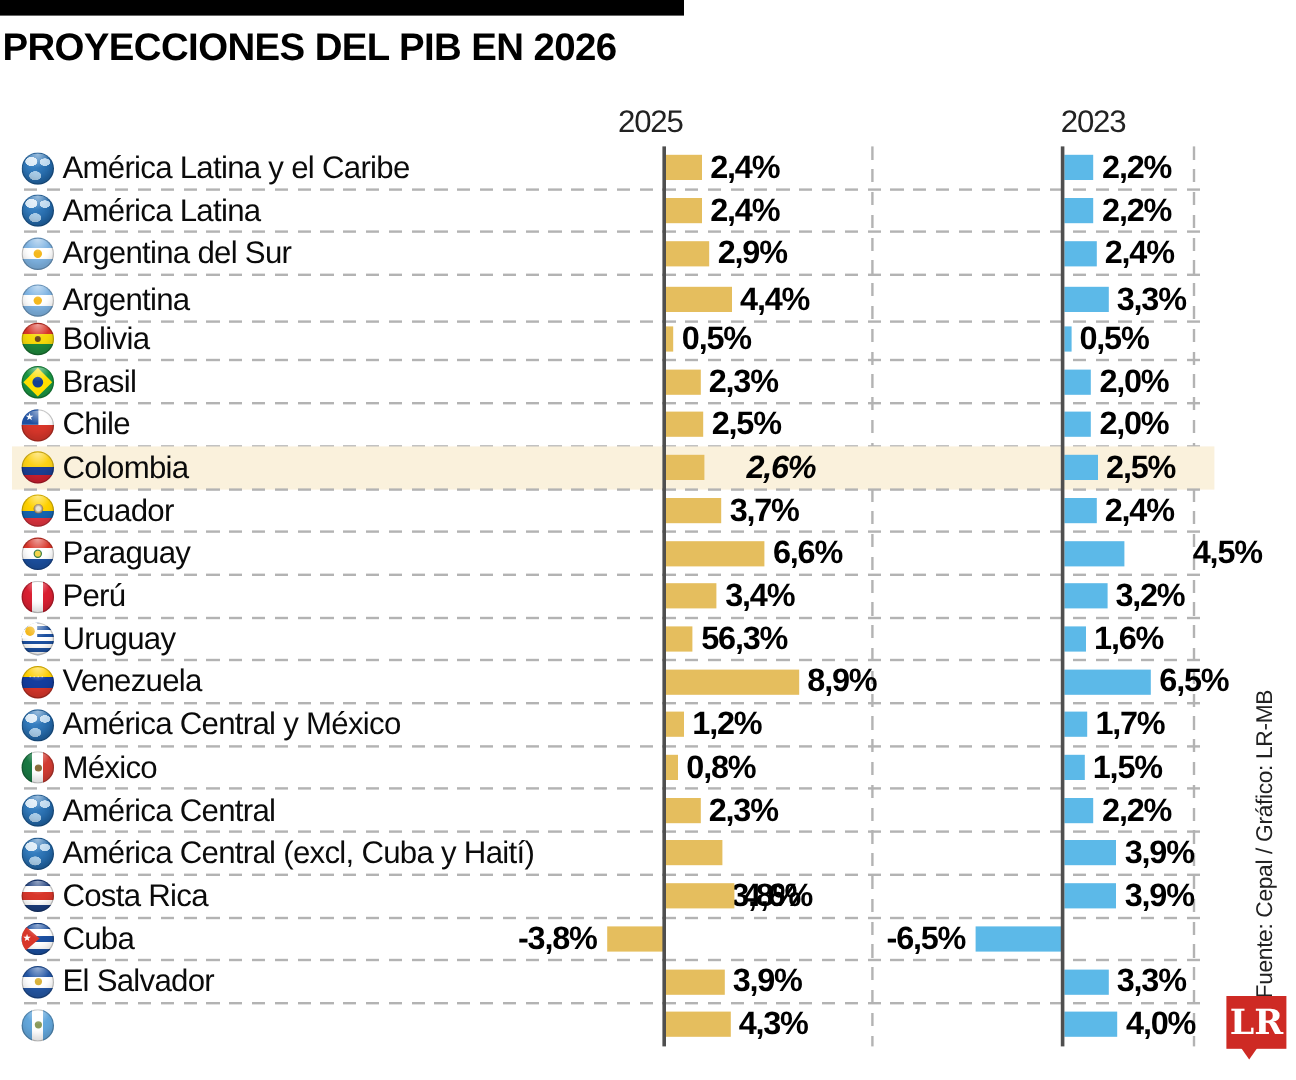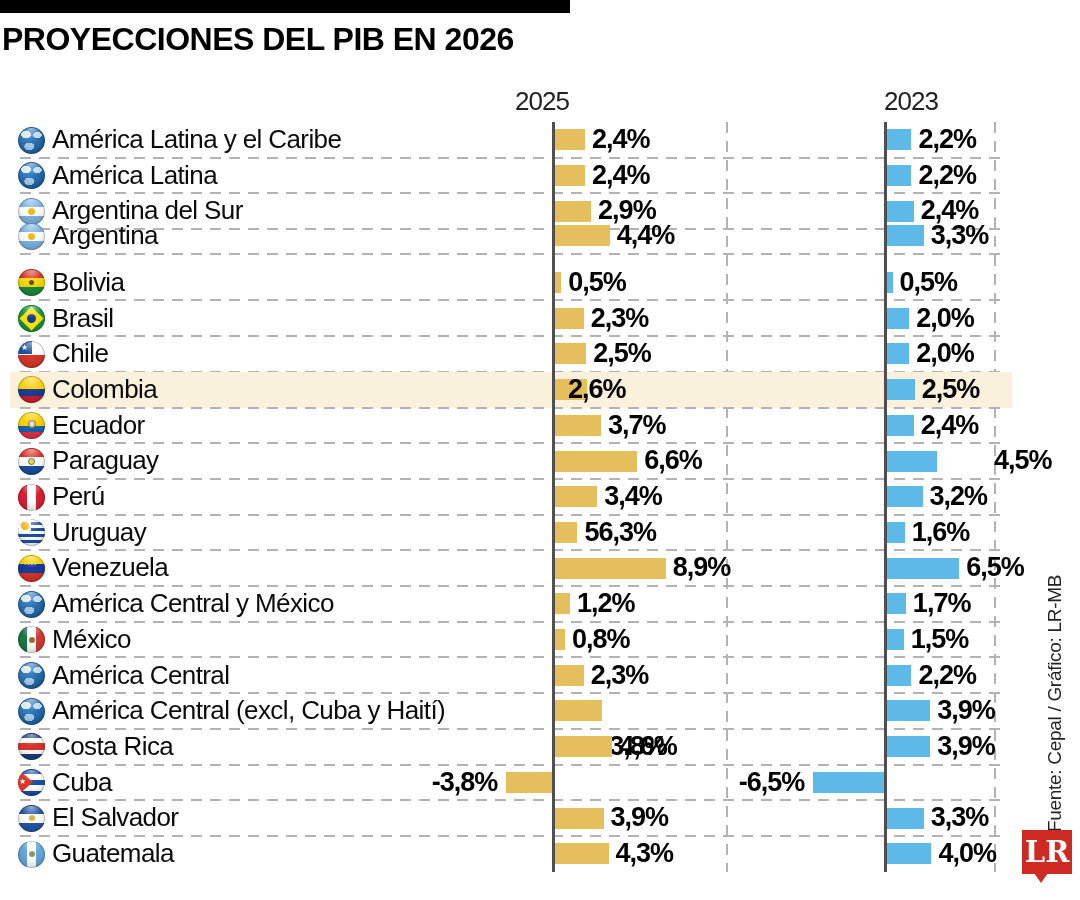--- a/index.html
+++ b/index.html
@@ -154,21 +154,21 @@
           <div class="flag flag-argentina">
             <div class="fd"></div>
           </div>
           <div class="cat-label">Argentina del Sur</div>
           <div class="bar" style="background: rgb(229, 190, 94); width: 36.105px; left: 555px;"></div>
           <div class="val" style="left: 598.105px;">2,9%</div>
           <div class="bar" style="background: rgb(92, 185, 232); width: 26.64px; left: 887px;"></div>
           <div class="val" style="left: 920.64px;">2,4%</div>
           <div class="sep"></div>
         </div>
-        <div class="row" style="top: 96px; text-align: center;">
+        <div class="row" style="top: 110px; text-align: center;">
           <div class="flag flag-argentina">
             <div class="fd"></div>
           </div>
           <div class="cat-label">Argentina</div>
           <div class="bar" style="background: rgb(229, 190, 94); width: 54.78px; left: 555px;"></div>
           <div class="val" style="left: 616.78px;">4,4%</div>
           <div class="bar" style="background: rgb(92, 185, 232); width: 36.63px; left: 887px;"></div>
           <div class="val" style="left: 930.63px;">3,3%</div>
           <div class="sep"></div>
         </div>
@@ -204,21 +204,21 @@
           <div class="bar" style="background: rgb(92, 185, 232); width: 22.2px; left: 887px;"></div>
           <div class="val" style="left: 916.2px;">2,0%</div>
           <div class="sep"></div>
         </div>
         <div class="row highlight" style="top: 249.9px;">
           <div class="flag flag-colombia">
             <div class="fd"></div>
           </div>
           <div class="cat-label">Colombia</div>
           <div class="bar" style="background: rgb(229, 190, 94); width: 32.37px; left: 555px;"></div>
-          <div class="val" style="left: 568px;">2,6%</div>
+          <div class="val" style="left: 622px; font-style: italic;">2,6%</div>
           <div class="bar" style="background: rgb(92, 185, 232); width: 27.75px; left: 887px;"></div>
           <div class="val" style="left: 921.75px;">2,5%</div>
           <div class="sep"></div>
         </div>
         <div class="row" style="top: 285.6px;">
           <div class="flag flag-ecuador">
             <div class="fd"></div>
           </div>
           <div class="cat-label">Ecuador</div>
           <div class="bar" style="background: rgb(229, 190, 94); width: 46.065px; left: 555px;"></div>
@@ -345,21 +345,20 @@
           <div class="bar" style="background: rgb(229, 190, 94); width: 48.555px; left: 555px;"></div>
           <div class="val" style="left: 610.555px;">3,9%</div>
           <div class="bar" style="background: rgb(92, 185, 232); width: 36.63px; left: 887px;"></div>
           <div class="val" style="left: 930.63px;">3,3%</div>
           <div class="sep"></div>
         </div>
         <div class="row" style="top: 714px;">
           <div class="flag flag-guatemala">
             <div class="fd"></div>
           </div>
-          <div class="cat-label">Guatemala</div>
           <div class="bar" style="background: rgb(229, 190, 94); width: 53.535px; left: 555px;"></div>
           <div class="val" style="left: 615.535px;">4,3%</div>
           <div class="bar" style="background: rgb(92, 185, 232); width: 44.4px; left: 887px;"></div>
           <div class="val" style="left: 938.4px;">4,0%</div>
         </div>
       </div>
     <div class="axis a2025"></div>
     <div class="axis a2026"></div>
   </div>
 

